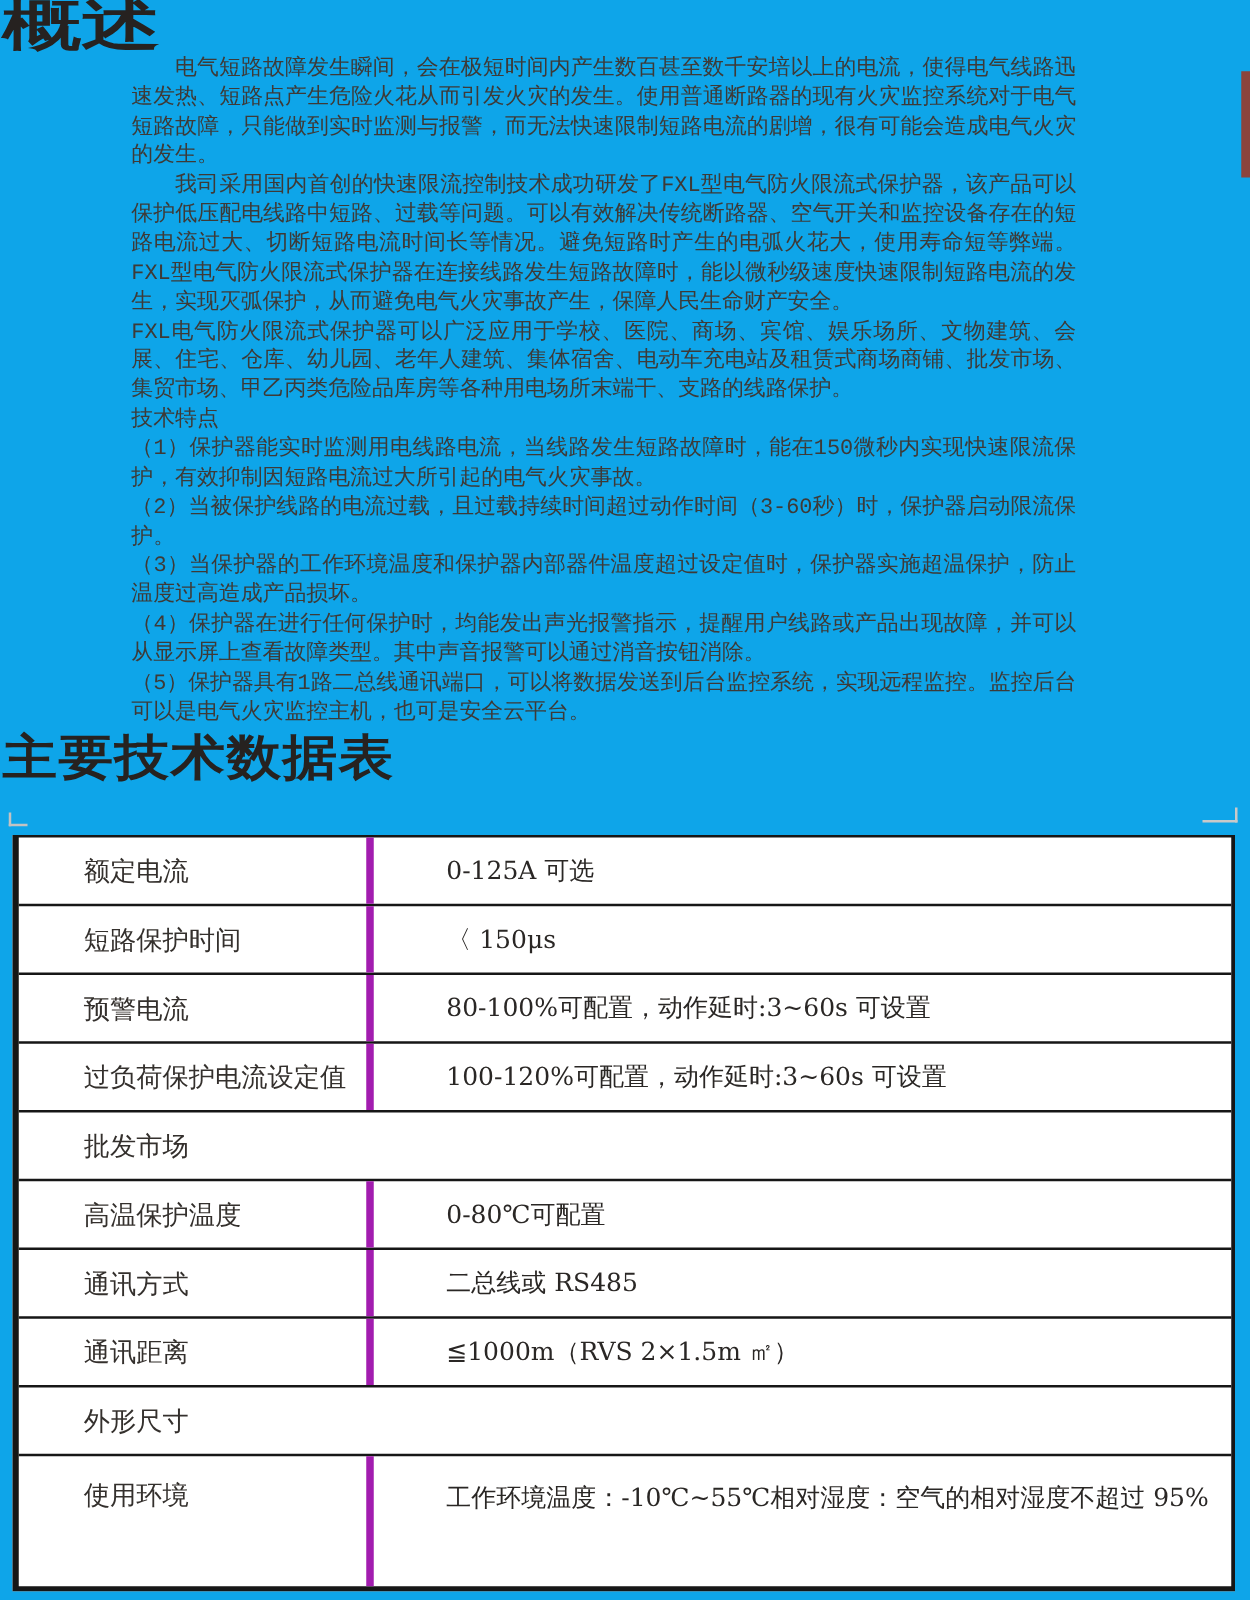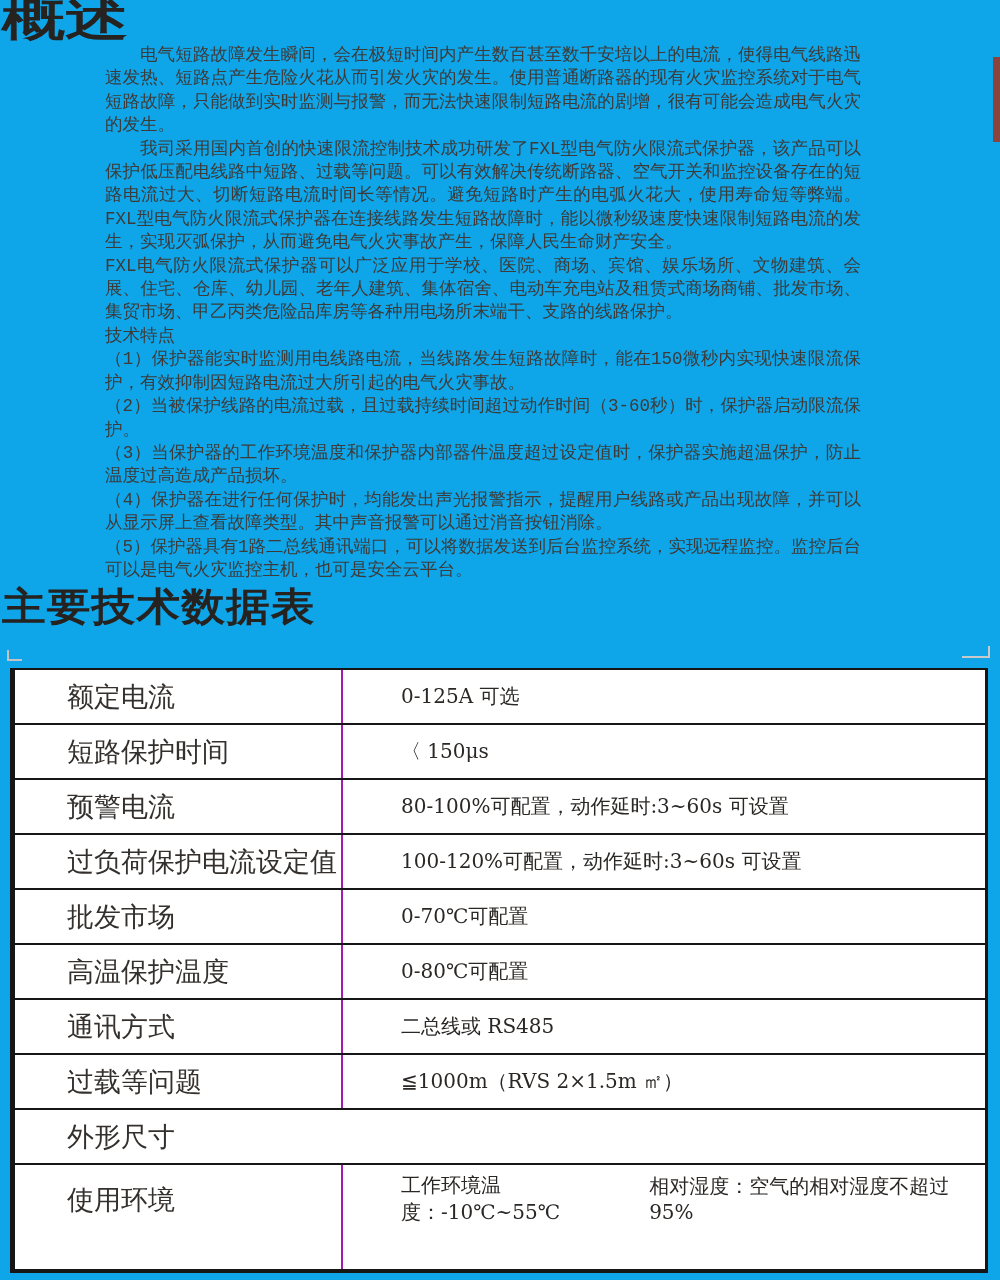--- a/index.html
+++ b/index.html
@@ -29,24 +29,24 @@
   .handle-tr{position:absolute;left:962px;top:646px;width:26px;height:10px;
              border-right:2px solid #c9c9c9;border-bottom:2px solid #c9c9c9;}
 
   
   .spec-table{position:absolute;left:10px;top:668px;width:978px;box-sizing:border-box;
               border-top:2px solid #161616;border-bottom:4px solid #161616;
               border-left:5px solid #161616;border-right:3px solid #161616;
               background:#ffffff;font-family:"DejaVu Serif",serif;}
   .trow{display:flex;height:55px;box-sizing:border-box;border-bottom:2px solid #161616;}
   .trow.last{height:104px;border-bottom:none;border-radius:21px;}
-  .tlabel{width:326px;box-sizing:border-box;padding-left:52px;display:flex;align-items:center;
-          font-size:27px;color:#34302d;}
+  .tlabel{width:278px;box-sizing:border-box;padding-left:52px;display:flex;align-items:center;
+          font-size:21px;color:#34302d;}
   .trow.last .tlabel{align-items:flex-start;padding-top:17px;}
-  .tvalue{flex:1;box-sizing:border-box;border-left:2px solid #a21caf;padding-left:58px;
+  .tvalue{flex:1;box-sizing:border-box;border-left:6px solid #a21caf;padding-left:58px;
           display:flex;align-items:center;font-size:20px;color:#2a2725;}
   .tvalue.multi{flex-direction:row;align-items:stretch;padding-top:8px;}
   .vline{height:51px;display:flex;align-items:center;font-size:20px;color:#2a2725;}
 </style>
 </head>
 <body>
 
 <div class="page">
 
   <h1 class="h1">概述</h1>
@@ -87,35 +87,34 @@
       <div class="tvalue">80-100%可配置，动作延时:3~60s 可设置</div>
     </div>
 
     <div class="trow">
       <div class="tlabel">过负荷保护电流设定值</div>
       <div class="tvalue">100-120%可配置，动作延时:3~60s 可设置</div>
     </div>
 
     <div class="trow">
       <div class="tlabel">批发市场</div>
-      <div class="tvalue">0-70℃可配置</div>
     </div>
 
     <div class="trow">
       <div class="tlabel">高温保护温度</div>
       <div class="tvalue">0-80℃可配置</div>
     </div>
 
     <div class="trow">
       <div class="tlabel">通讯方式</div>
       <div class="tvalue">二总线或 RS485</div>
     </div>
 
     <div class="trow">
-      <div class="tlabel">过载等问题</div>
+      <div class="tlabel">通讯距离</div>
       <div class="tvalue">≦1000m（RVS 2×1.5m ㎡）</div>
     </div>
 
     <div class="trow">
       <div class="tlabel">外形尺寸</div>
     </div>
 
     <div class="trow last">
       <div class="tlabel">使用环境</div>
       <div class="tvalue multi">

